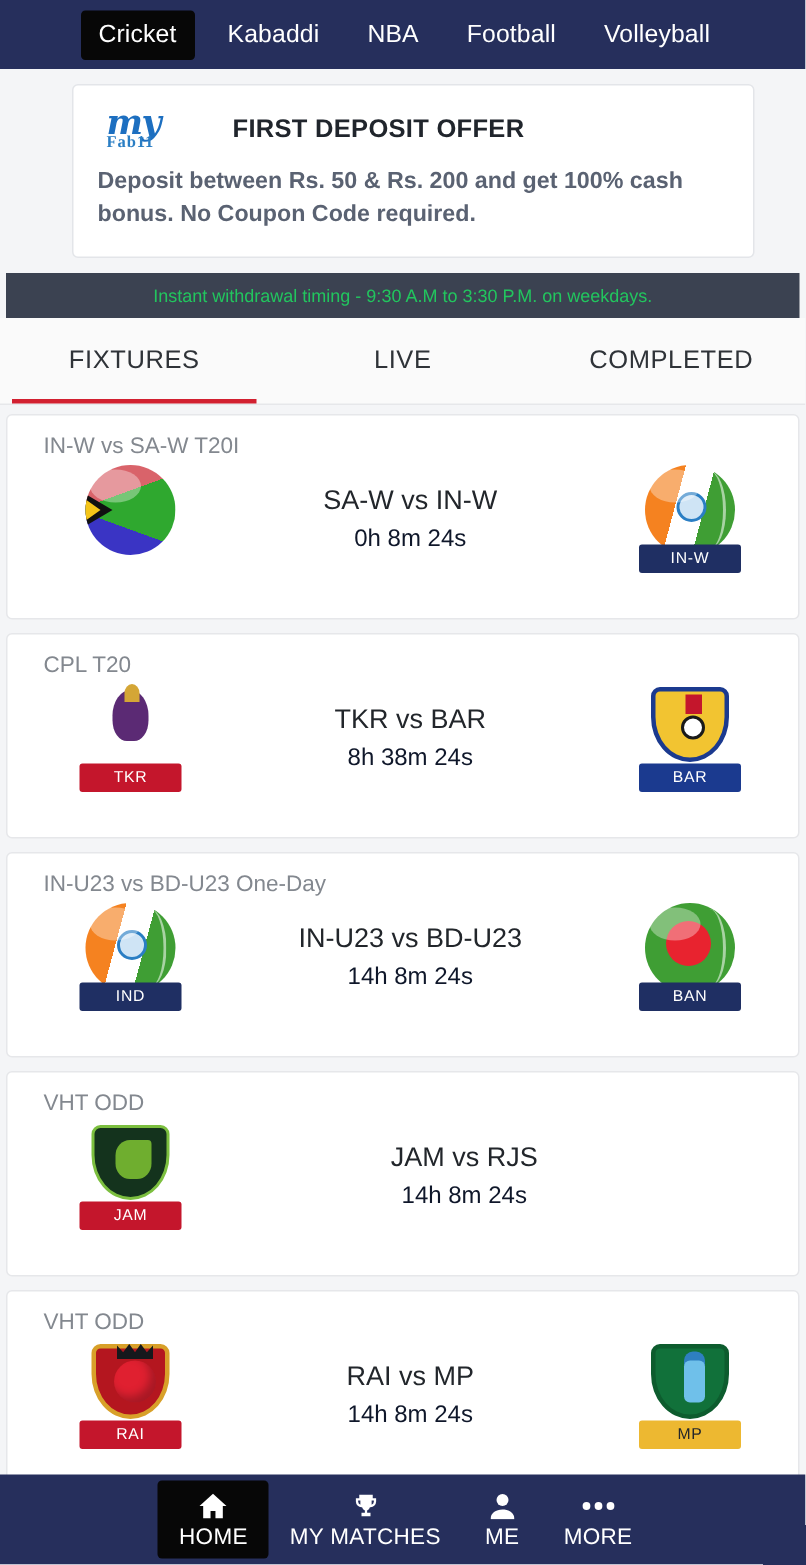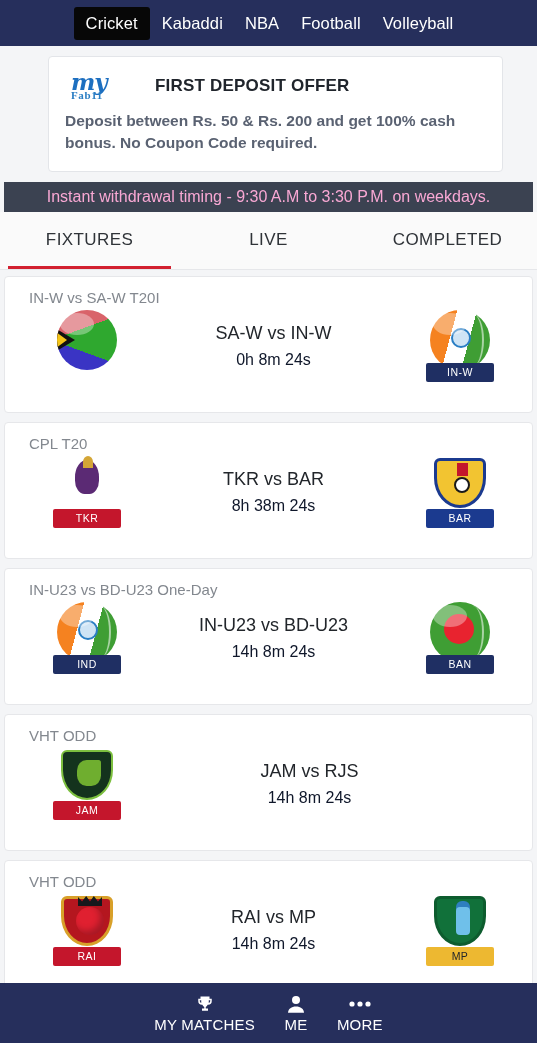--- a/index.html
+++ b/index.html
@@ -11,21 +11,21 @@
     position: relative;
   }
 
   
   .topnav {
     background: #262f5c;
     height: 46px;
     display: flex;
     align-items: center;
     justify-content: center;
-    gap: 2px;
+    gap: 12px;
     padding: 0 6px;
   }
   .topnav-item {
     color: #ffffff;
     font-size: 16.5px;
     padding: 6px 10px;
     border-radius: 3px;
     white-space: nowrap;
     letter-spacing: .1px;
   }
@@ -90,22 +90,22 @@
   
   .ticker {
     background: #3b4251;
     height: 30px;
     margin: 4px 4px 0 4px;
     display: flex;
     align-items: center;
     justify-content: center;
   }
   .ticker-text {
-    color: #f9a8d4;
-    font-size: 16px;
+    color: #22c55e;
+    font-size: 12px;
   }
 
   
   .tabs {
     background: #fafafa;
     display: flex;
     height: 58px;
     border-bottom: 1px solid #e6e7ea;
   }
   .tab {
@@ -453,20 +453,28 @@
             <div class="player"></div>
           </div>
         <div class="ribbon gold">MP</div>
       </div>
     </div>
   </div>
 
 </div>
 
 <div class="bottomnav">
+  <div class="bn-item active">
+    <span class="bn-icon">
+      <svg width="20" height="18" viewBox="0 0 24 22">
+          <path d="M12 1 1 11h3v10h6v-6h4v6h6V11h3z"></path>
+        </svg>
+    </span>
+    <span class="bn-label">HOME</span>
+  </div>
   <div class="bn-item">
     <span class="bn-icon">
       <svg width="18" height="18" viewBox="0 0 24 24">
           <path d="M6 2h12v3h3v3a5 5 0 0 1-5 5h-.5A4.5 4.5 0 0 1 13 15.9V18h3v3H8v-3h3v-2.1A4.5 4.5 0 0 1 8.5 13H8a5 5 0 0 1-5-5V5h3zM5 7v1a3 3 0 0 0 2 2.8V7zm14 0h-2v3.8A3 3 0 0 0 19 8z"></path>
         </svg>
     </span>
     <span class="bn-label">MY MATCHES</span>
   </div>
   <div class="bn-item">
     <span class="bn-icon">

